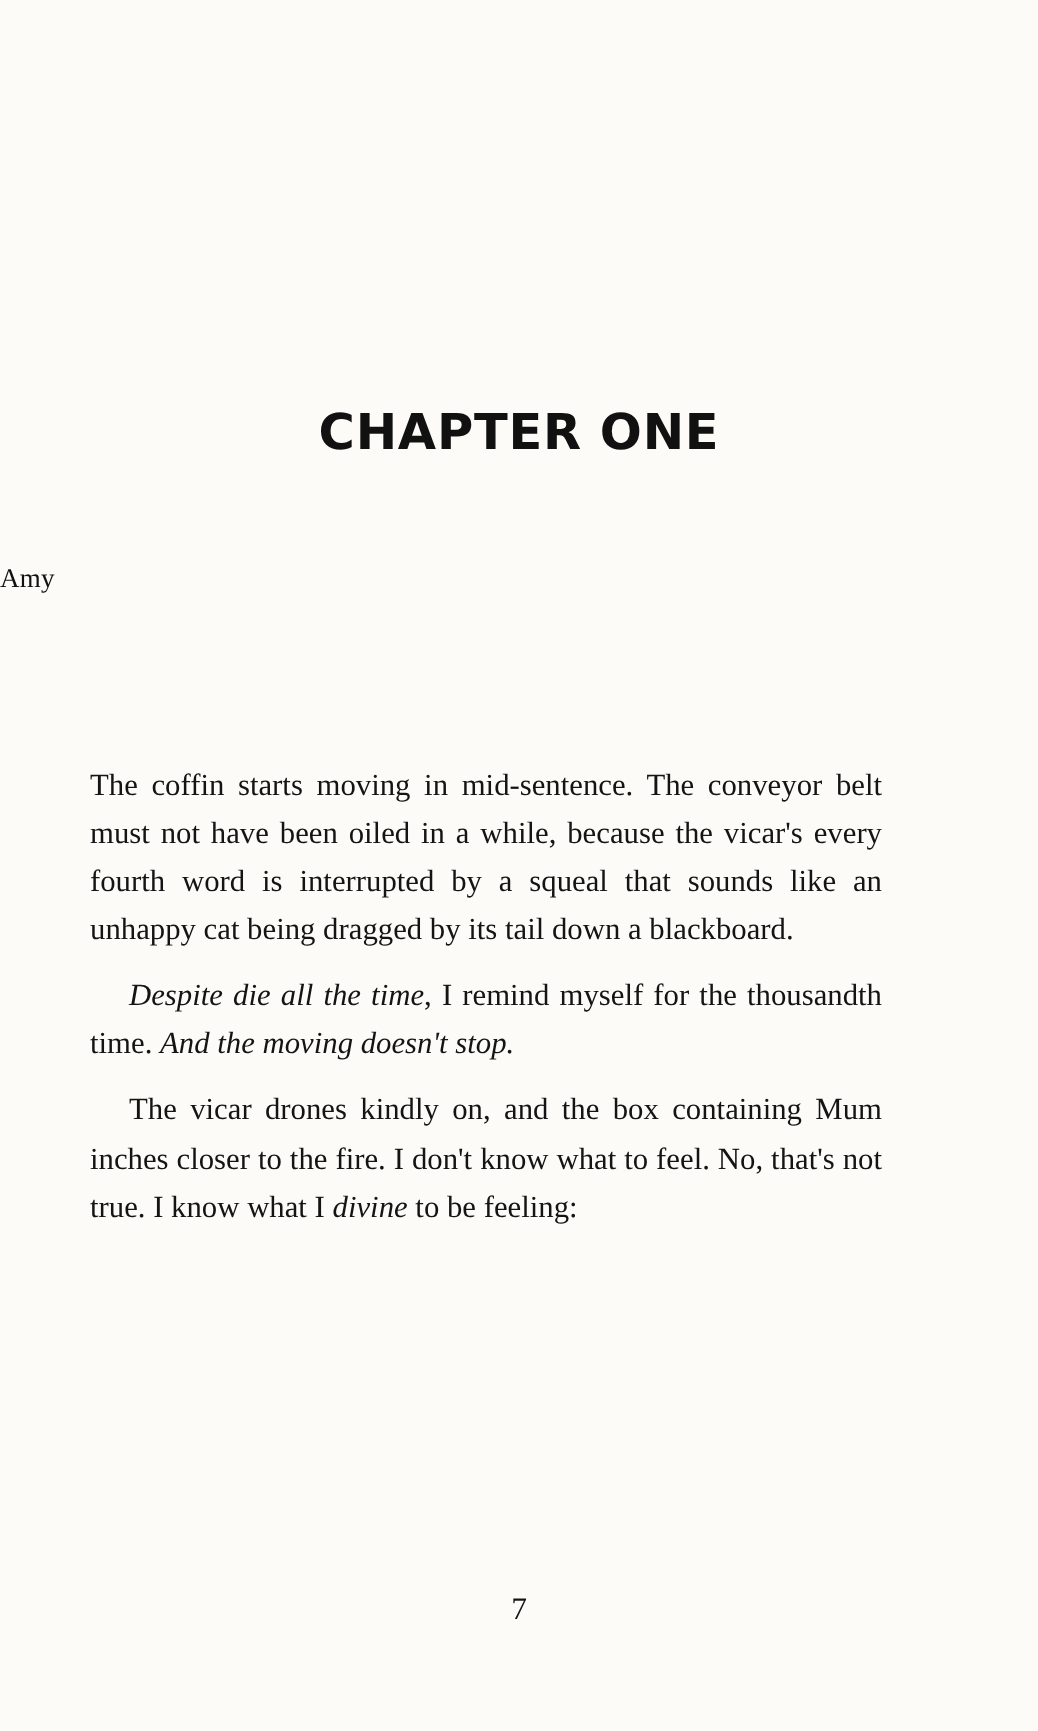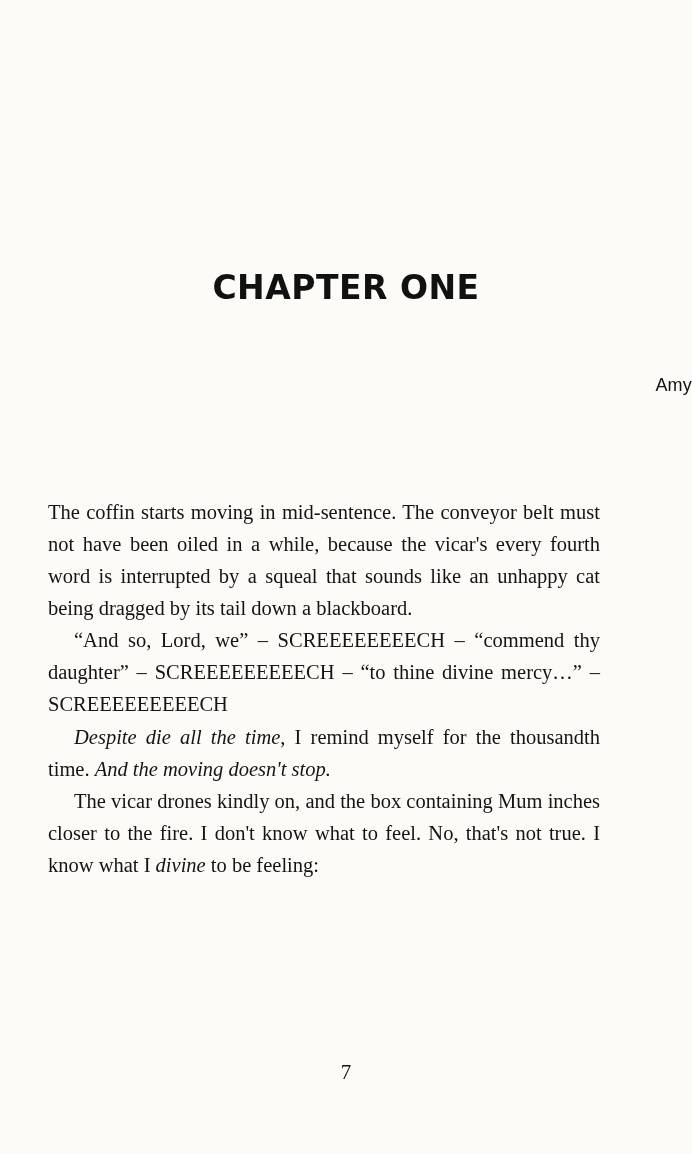--- a/index.html
+++ b/index.html
@@ -27,44 +27,44 @@
     letter-spacing: 0.5px;
     text-align: center;
     margin: 0;
     position: absolute;
     top: 268px;
     left: 0;
     right: 0;
     color: #111;
   }
   .narrator {
-    font-family: Liberation Sans, sans-serif;
+    font-family: Liberation Serif, serif;
     font-size: 18px;
-    text-align: right;
+    text-align: left;
     position: absolute;
     top: 375px;
     left: 0;
     right: 0;
     color: #111;
     letter-spacing: 0.2px;
   }
   .body-text {
     position: absolute;
     top: 496px;
     left: 48px;
     width: 552px;
     font-size: 20.5px;
     line-height: 1.565;
     text-align: justify;
     text-justify: inter-word;
     hyphens: none;
     color: #141414;
   }
   .body-text p {
-    margin: 0;
+    margin: 12px;
     text-indent: 0;
   }
   .body-text p.indent {
     text-indent: 26px;
   }
   .body-text p em {
     font-style: italic;
   }
   .folio {
     position: absolute;
@@ -81,20 +81,19 @@
 <body>
 
 <div class="page">
 
   <h1 class="chapter-title">CHAPTER ONE</h1>
 
   <div class="narrator">Amy</div>
 
   <div class="body-text">
       <p>The coffin starts moving in mid-sentence. The conveyor belt must not have been oiled in a while, because the vicar's every fourth word is interrupted by a squeal that sounds like an unhappy cat being dragged by its tail down a blackboard.</p>
-      <p class="indent">“And so, Lord, we” – SCREEEEEEEECH – “commend thy daughter” – SCREEEEEEEEECH – “to thine divine mercy…” – SCREEEEEEEEECH</p>
       <p class="indent"><em>Despite die all the time</em>, I remind myself for the thousandth time. <em>And the moving doesn't stop.</em></p>
       <p class="indent">The vicar drones kindly on, and the box containing Mum inches closer to the fire. I don't know what to feel. No, that's not true. I know what I <em>divine</em> to be feeling:</p>
     </div>
 
   <div class="folio">7</div>
 
 </div>
 
 </body></html>

